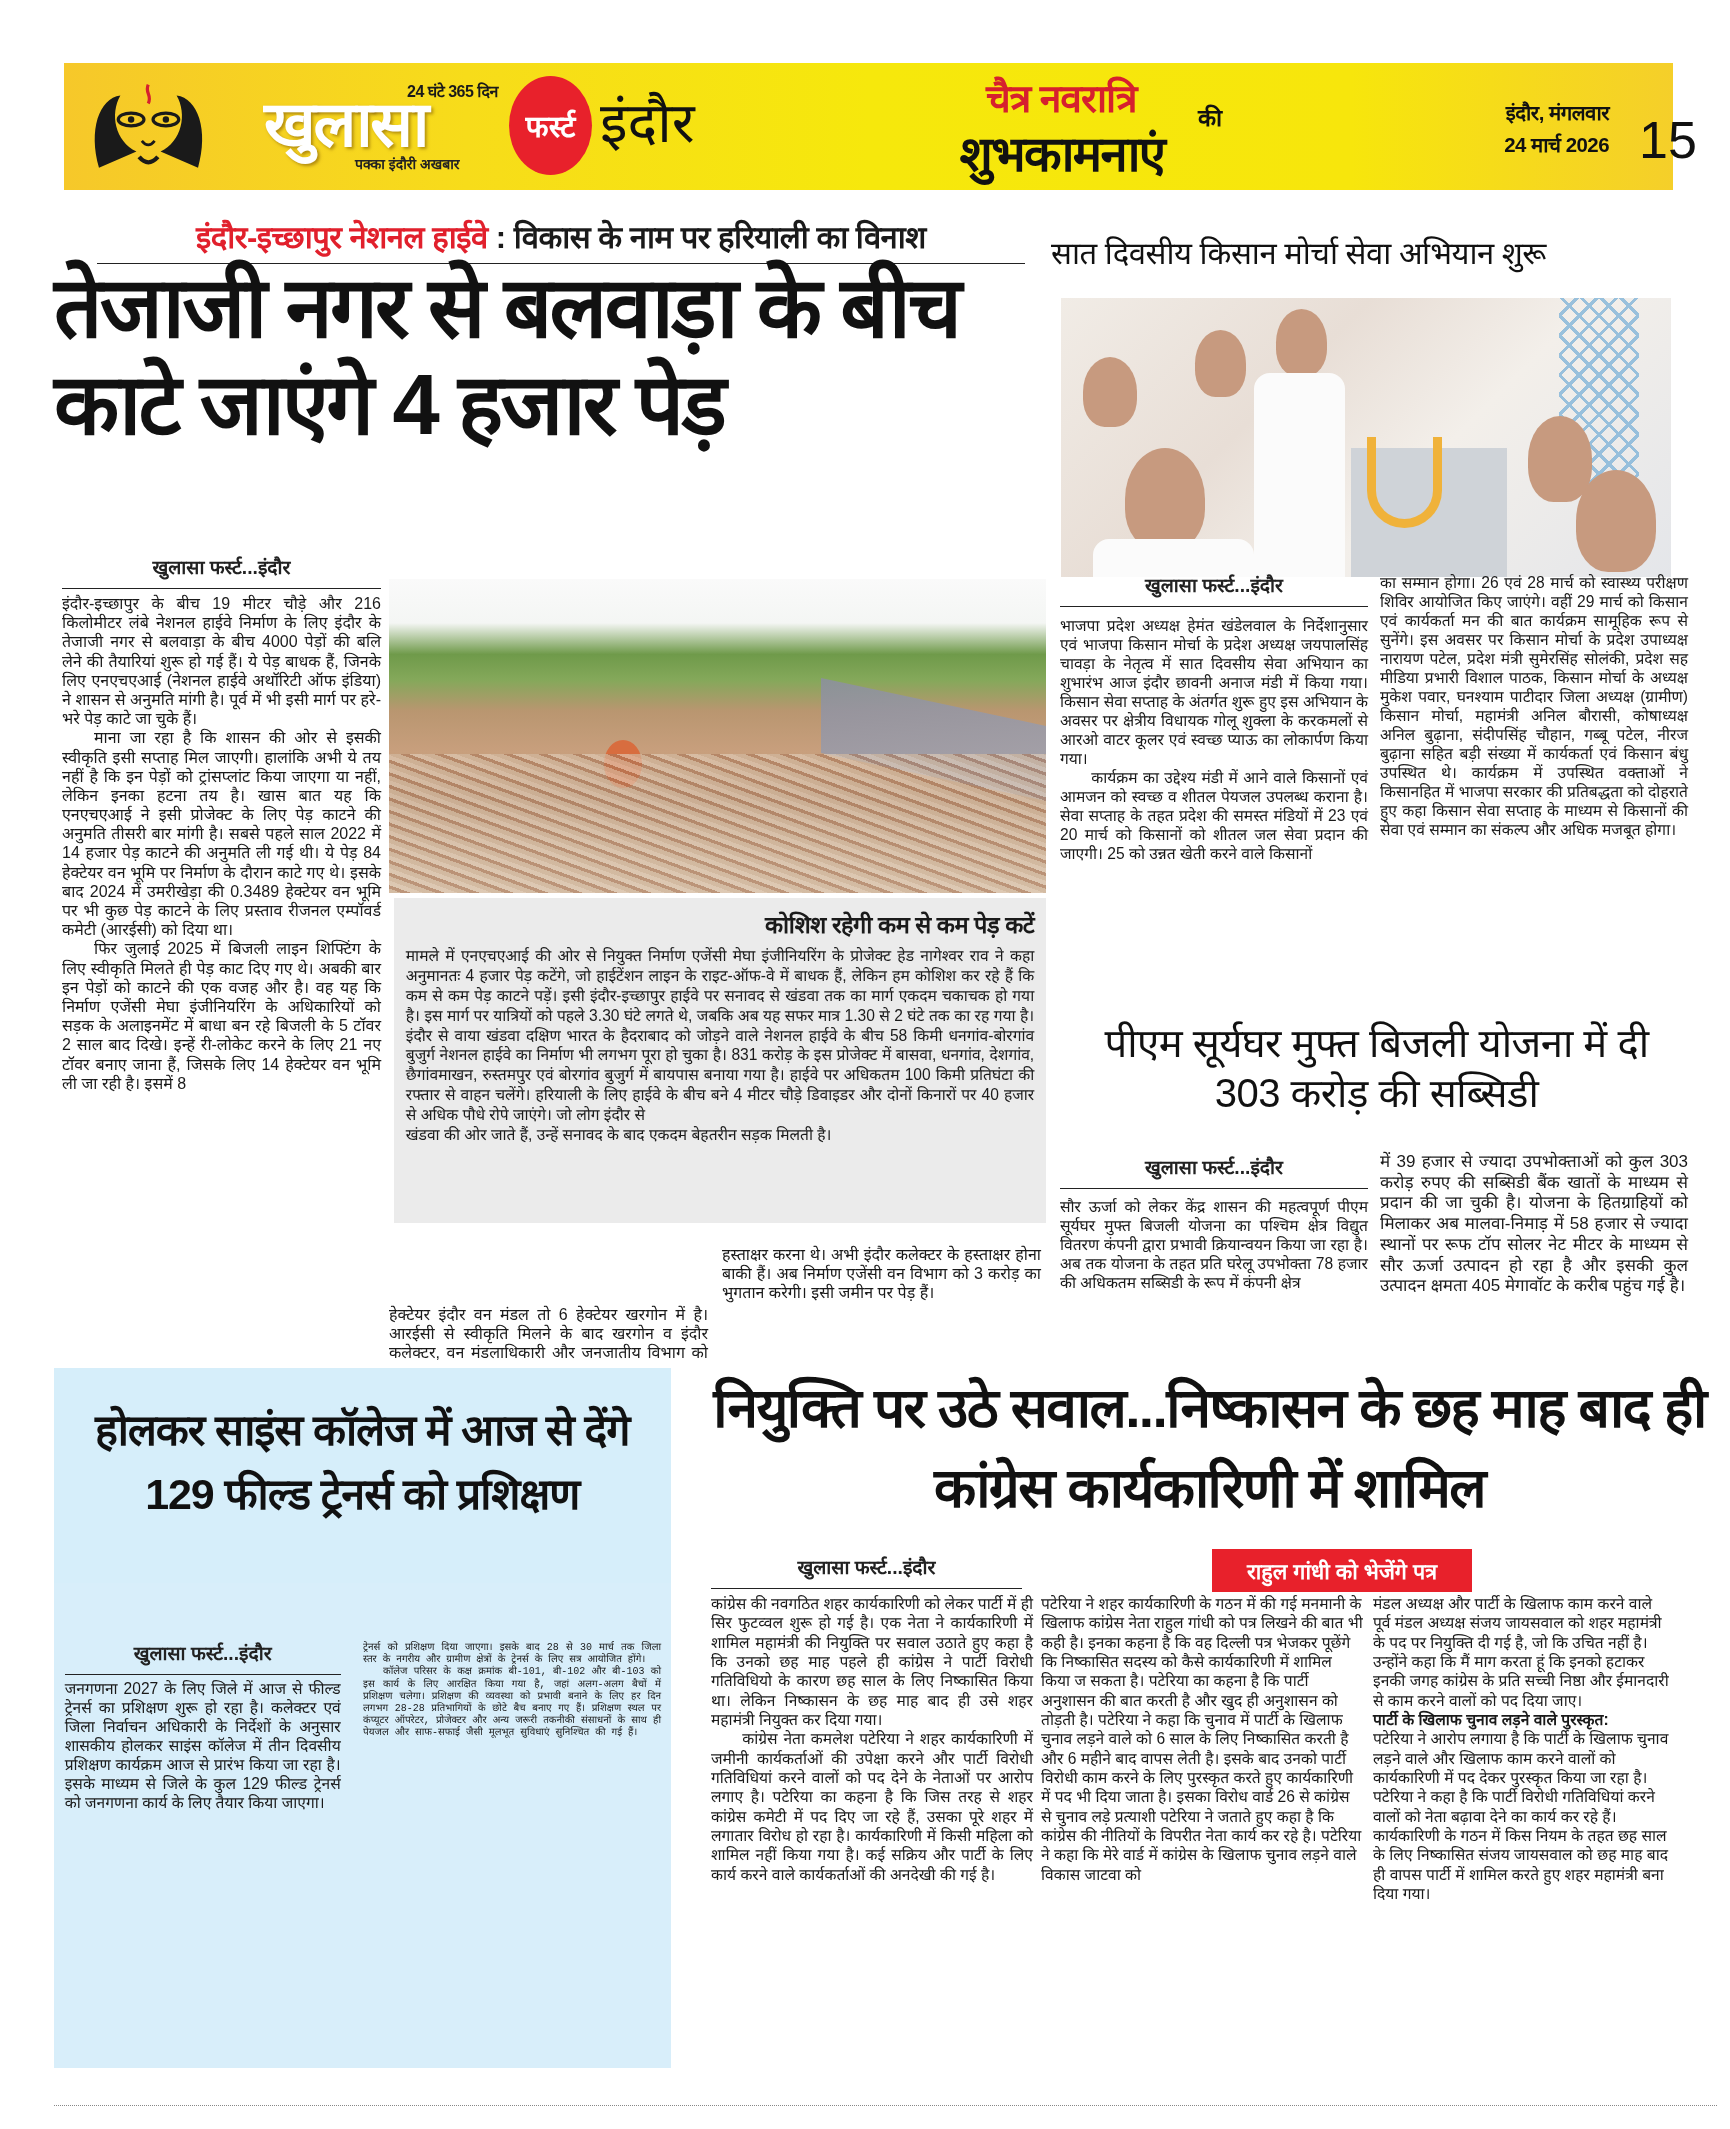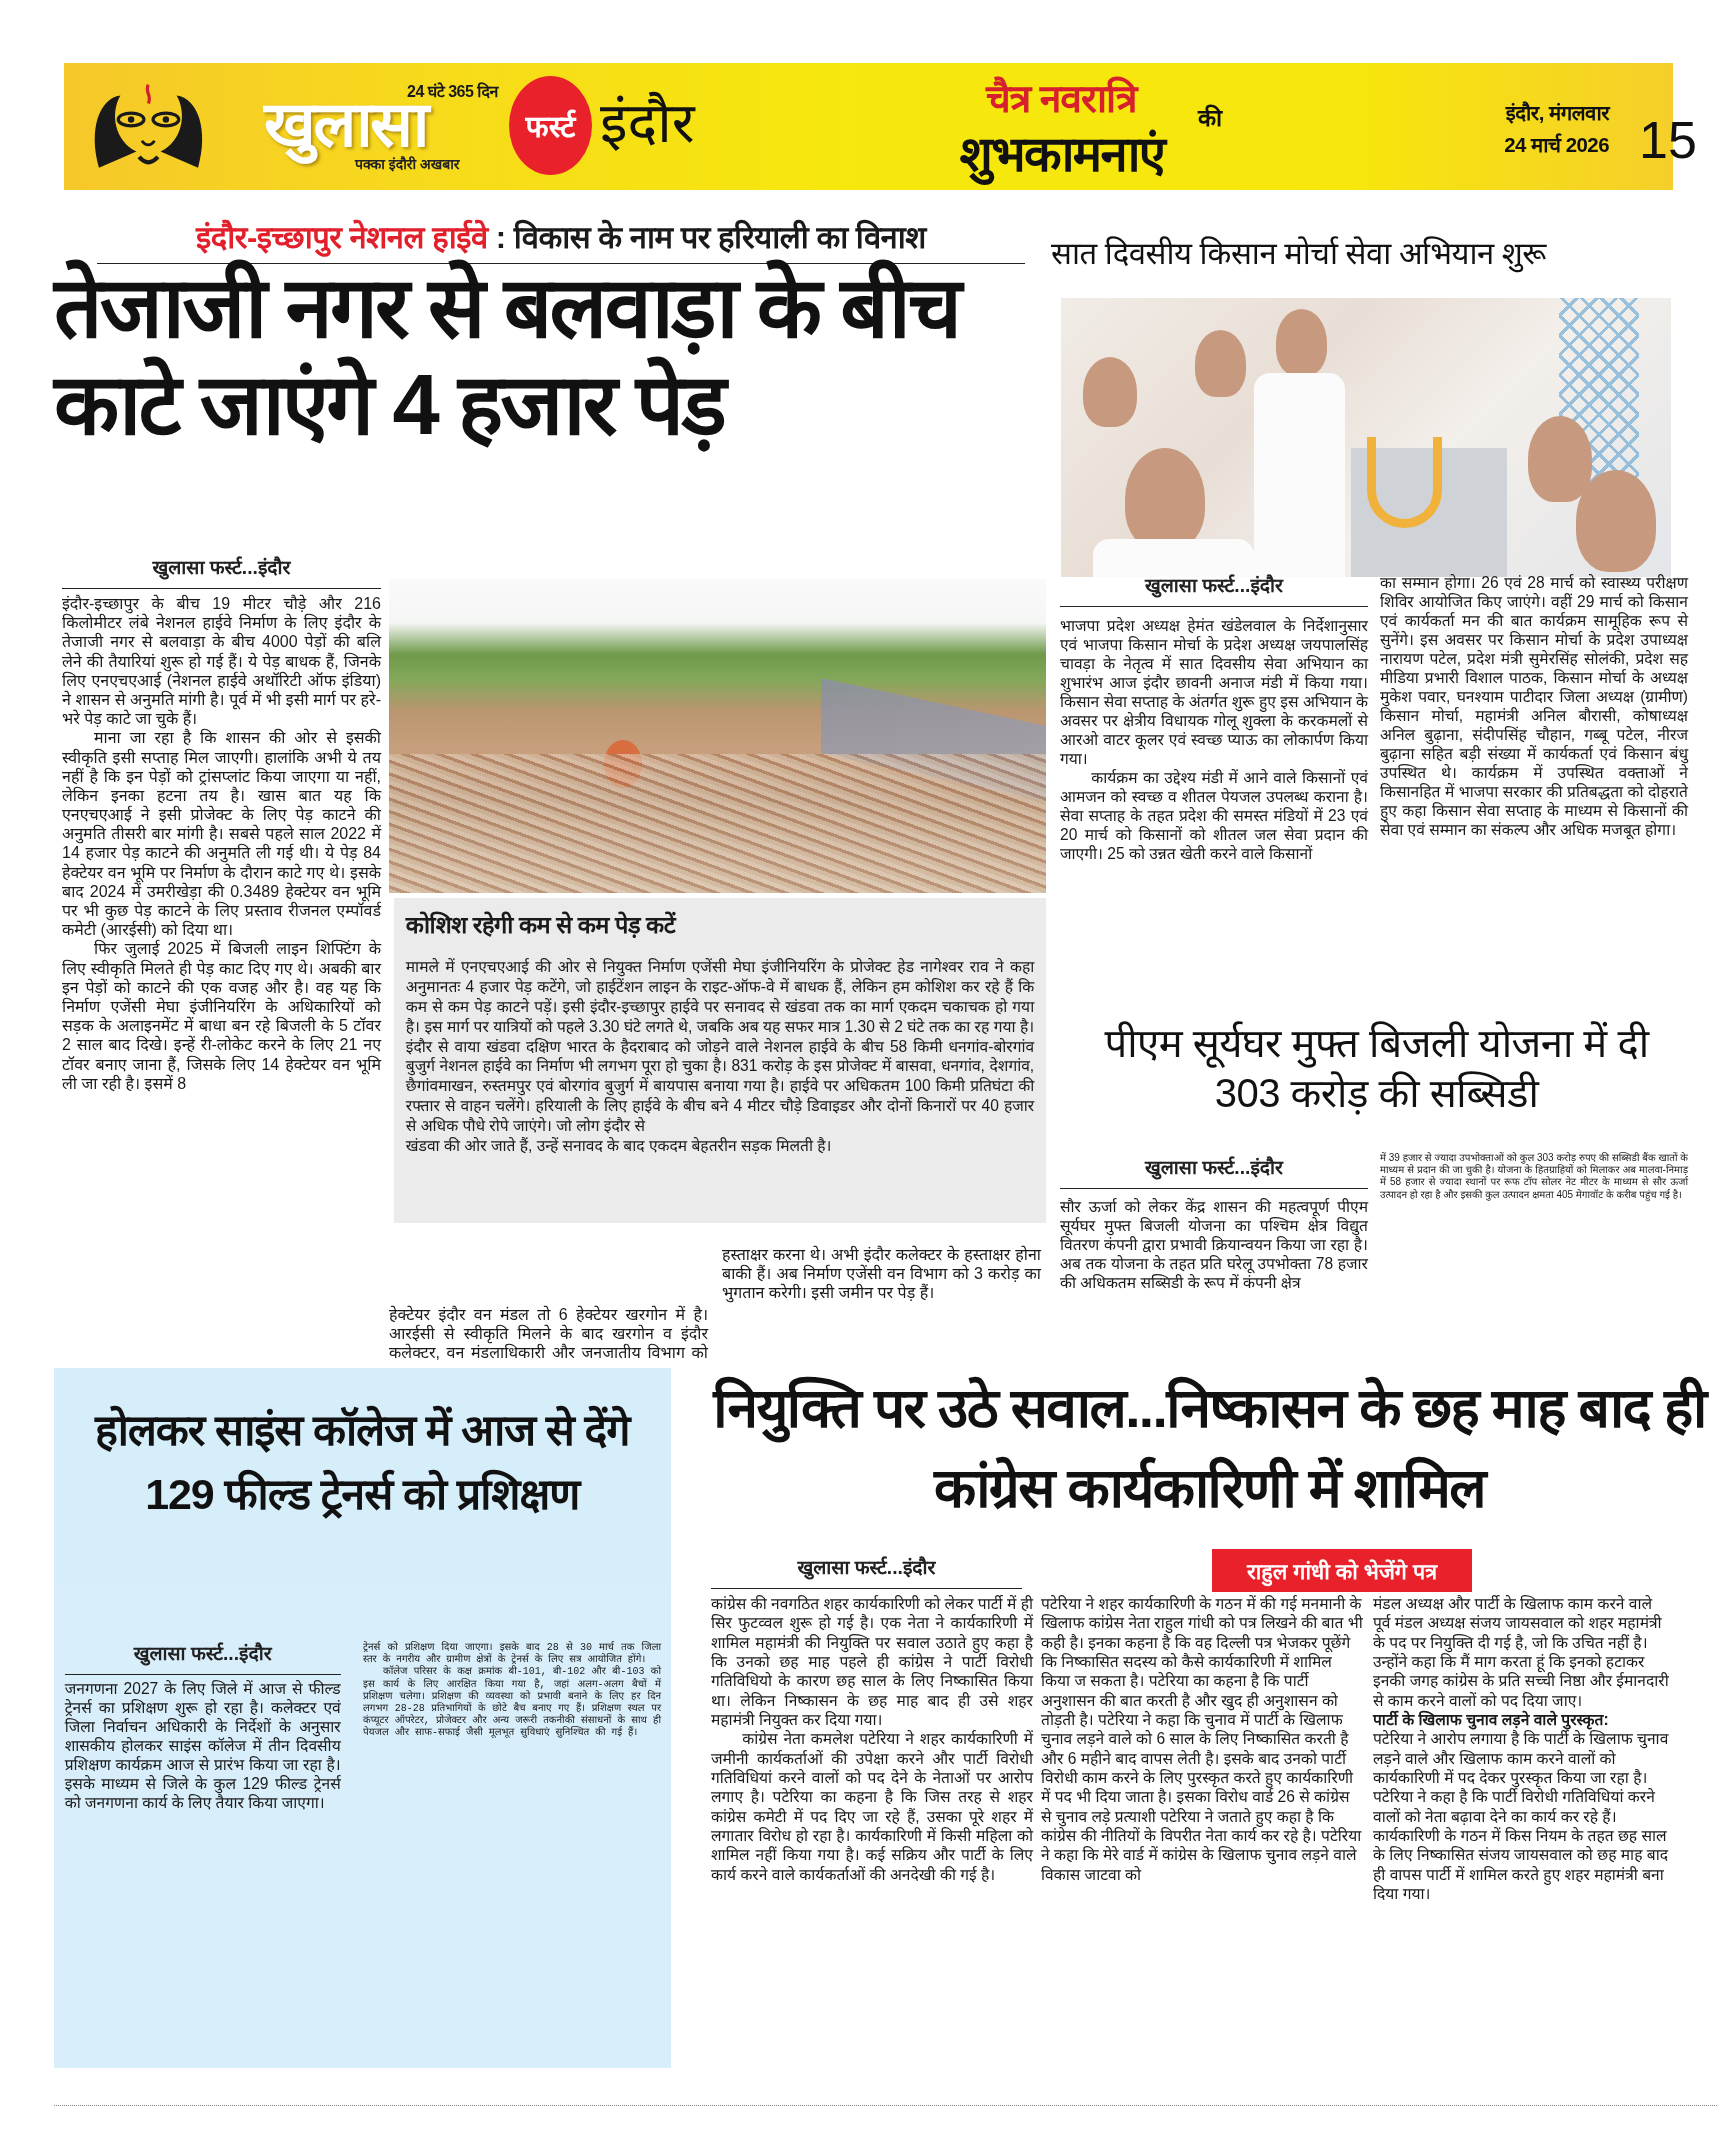--- a/index.html
+++ b/index.html
@@ -45,21 +45,21 @@
   .photo-farmers { left: 1061px; top: 298px; width: 610px; height: 279px;
     background: linear-gradient(135deg, #f1ece6 0%, #e8ded6 35%, #f3efea 60%, #e4e6ea 100%); }
   .photo-farmers .person { position: absolute; border-radius: 50% 50% 40% 40%; background: #c79a7f; }
   .photo-farmers .shirt { position: absolute; background: #fbfbfb; border-radius: 16px 16px 0 0; }
   .photo-farmers .cooler { position: absolute; left: 290px; top: 150px; width: 156px; height: 129px; background: #cfd3d8; }
   .photo-farmers .garland { position: absolute; left: 306px; top: 139px; width: 75px; height: 91px; border: 9.7px solid #f0b23a; border-top: none; border-radius: 0 0 38px 38px; }
   .photo-farmers .tower { position: absolute; right: 32px; top: 0; width: 80px; height: 193px;
     background: repeating-linear-gradient(45deg, transparent 0 10.7px, #5fa3d4 10.7px 14px), repeating-linear-gradient(-45deg, transparent 0 10.7px, #5fa3d4 10.7px 14px); opacity: 0.6; }
 
   .sidebox { position: absolute; left: 394px; top: 898px; width: 652px; height: 325px; background: #ebebeb; padding: 9.7px 11.8px; }
-  .sidebox h3 { font: bold 23.6px "Liberation Sans", sans-serif; text-align: left; margin-bottom: 17px; letter-spacing: -0.5px; }
+  .sidebox h3 { font: bold 23.6px "Liberation Sans", sans-serif; text-align: right; margin-bottom: 6px; letter-spacing: -0.5px; }
   .sidebox .body { font-size: 15.6px; line-height: 1.28; }
   .sidebox .body p:last-child { text-align: left; }
 
   .h-right { position: absolute; left: 1051px; top: 231px; width: 644px; font: 31px "Liberation Sans", sans-serif; letter-spacing: -0.5px; color: #111; }
   .h-solar { position: absolute; left: 1068px; top: 1019px; width: 617px; font: 40px "Liberation Sans", sans-serif; line-height: 1.24; text-align: center; color: #111; letter-spacing: -0.5px; }
 
   .bluebox { position: absolute; left: 54px; top: 1368px; width: 617px; height: 700px; background: #d8eefa; }
   .bluebox .hed-area { position: absolute; left: 0; top: 0; width: 100%; height: 215px; background: #d6eefa; }
   .bluebox h2 { position: absolute; left: 10.7px; top: 29.5px; width: 595px; font: bold 43px "Liberation Sans", sans-serif; line-height: 1.5; text-align: center; letter-spacing: -1.1px; color: #111; }
   .bluebox .sub { position: absolute; left: 0; top: 214px; width: 100%; height: 48px; background: #ffffff; font: bold 26px "Liberation Sans", sans-serif; text-align: center; line-height: 48px; letter-spacing: -0.5px; }
@@ -162,21 +162,21 @@
   <p>का सम्मान होगा। 26 एवं 28 मार्च को स्वास्थ्य परीक्षण शिविर आयोजित किए जाएंगे। वहीं 29 मार्च को किसान एवं कार्यकर्ता मन की बात कार्यक्रम सामूहिक रूप से सुनेंगे। इस अवसर पर किसान मोर्चा के प्रदेश उपाध्यक्ष नारायण पटेल, प्रदेश मंत्री सुमेरसिंह सोलंकी, प्रदेश सह मीडिया प्रभारी विशाल पाठक, किसान मोर्चा के अध्यक्ष मुकेश पवार, घनश्याम पाटीदार जिला अध्यक्ष (ग्रामीण) किसान मोर्चा, महामंत्री अनिल बौरासी, कोषाध्यक्ष अनिल बुढ़ाना, संदीपसिंह चौहान, गब्बू पटेल, नीरज बुढ़ाना सहित बड़ी संख्या में कार्यकर्ता एवं किसान बंधु उपस्थित थे। कार्यक्रम में उपस्थित वक्ताओं ने किसानहित में भाजपा सरकार की प्रतिबद्धता को दोहराते हुए कहा किसान सेवा सप्ताह के माध्यम से किसानों की सेवा एवं सम्मान का संकल्प और अधिक मजबूत होगा।</p>
 </div>
 
 <h2 class="h-solar">पीएम सूर्यघर मुफ्त बिजली योजना में दी 303 करोड़ की सब्सिडी</h2>
 <div class="col" style="left:1060px; top:1153px; width:308px;">
   <div class="byline">खुलासा फर्स्ट...इंदौर</div>
 </div>
 <div class="col body" style="left:1060px; top:1197px; width:308px; font-size:15.6px; line-height:1.22;">
   <p>सौर ऊर्जा को लेकर केंद्र शासन की महत्वपूर्ण पीएम सूर्यघर मुफ्त बिजली योजना का पश्चिम क्षेत्र विद्युत वितरण कंपनी द्वारा प्रभावी क्रियान्वयन किया जा रहा है। अब तक योजना के तहत प्रति घरेलू उपभोक्ता 78 हजार की अधिकतम सब्सिडी के रूप में कंपनी क्षेत्र</p>
 </div>
-<div class="col body" style="left:1380px; top:1152px; width:308px; font-size:10px; line-height:1.22;">
+<div class="col body" style="left:1380px; top:1152px; width:308px; font-size:17px; line-height:1.22;">
   <p>में 39 हजार से ज्यादा उपभोक्ताओं को कुल 303 करोड़ रुपए की सब्सिडी बैंक खातों के माध्यम से प्रदान की जा चुकी है। योजना के हितग्राहियों को मिलाकर अब मालवा-निमाड़ में 58 हजार से ज्यादा स्थानों पर रूफ टॉप सोलर नेट मीटर के माध्यम से सौर ऊर्जा उत्पादन हो रहा है और इसकी कुल उत्पादन क्षमता 405 मेगावॉट के करीब पहुंच गई है।</p>
 </div>
 
 <section class="bluebox">
   <div class="hed-area"></div>
   <h2>होलकर साइंस कॉलेज में आज से देंगे 129 फील्ड ट्रेनर्स को प्रशिक्षण</h2>
   <div class="col" style="left:10.7px; top:271px; width:276px;">
     <div class="byline">खुलासा फर्स्ट...इंदौर</div>
   </div>
   <div class="col body" style="left:10.7px; top:311px; width:276px; font-size:15.6px; line-height:1.22;">

